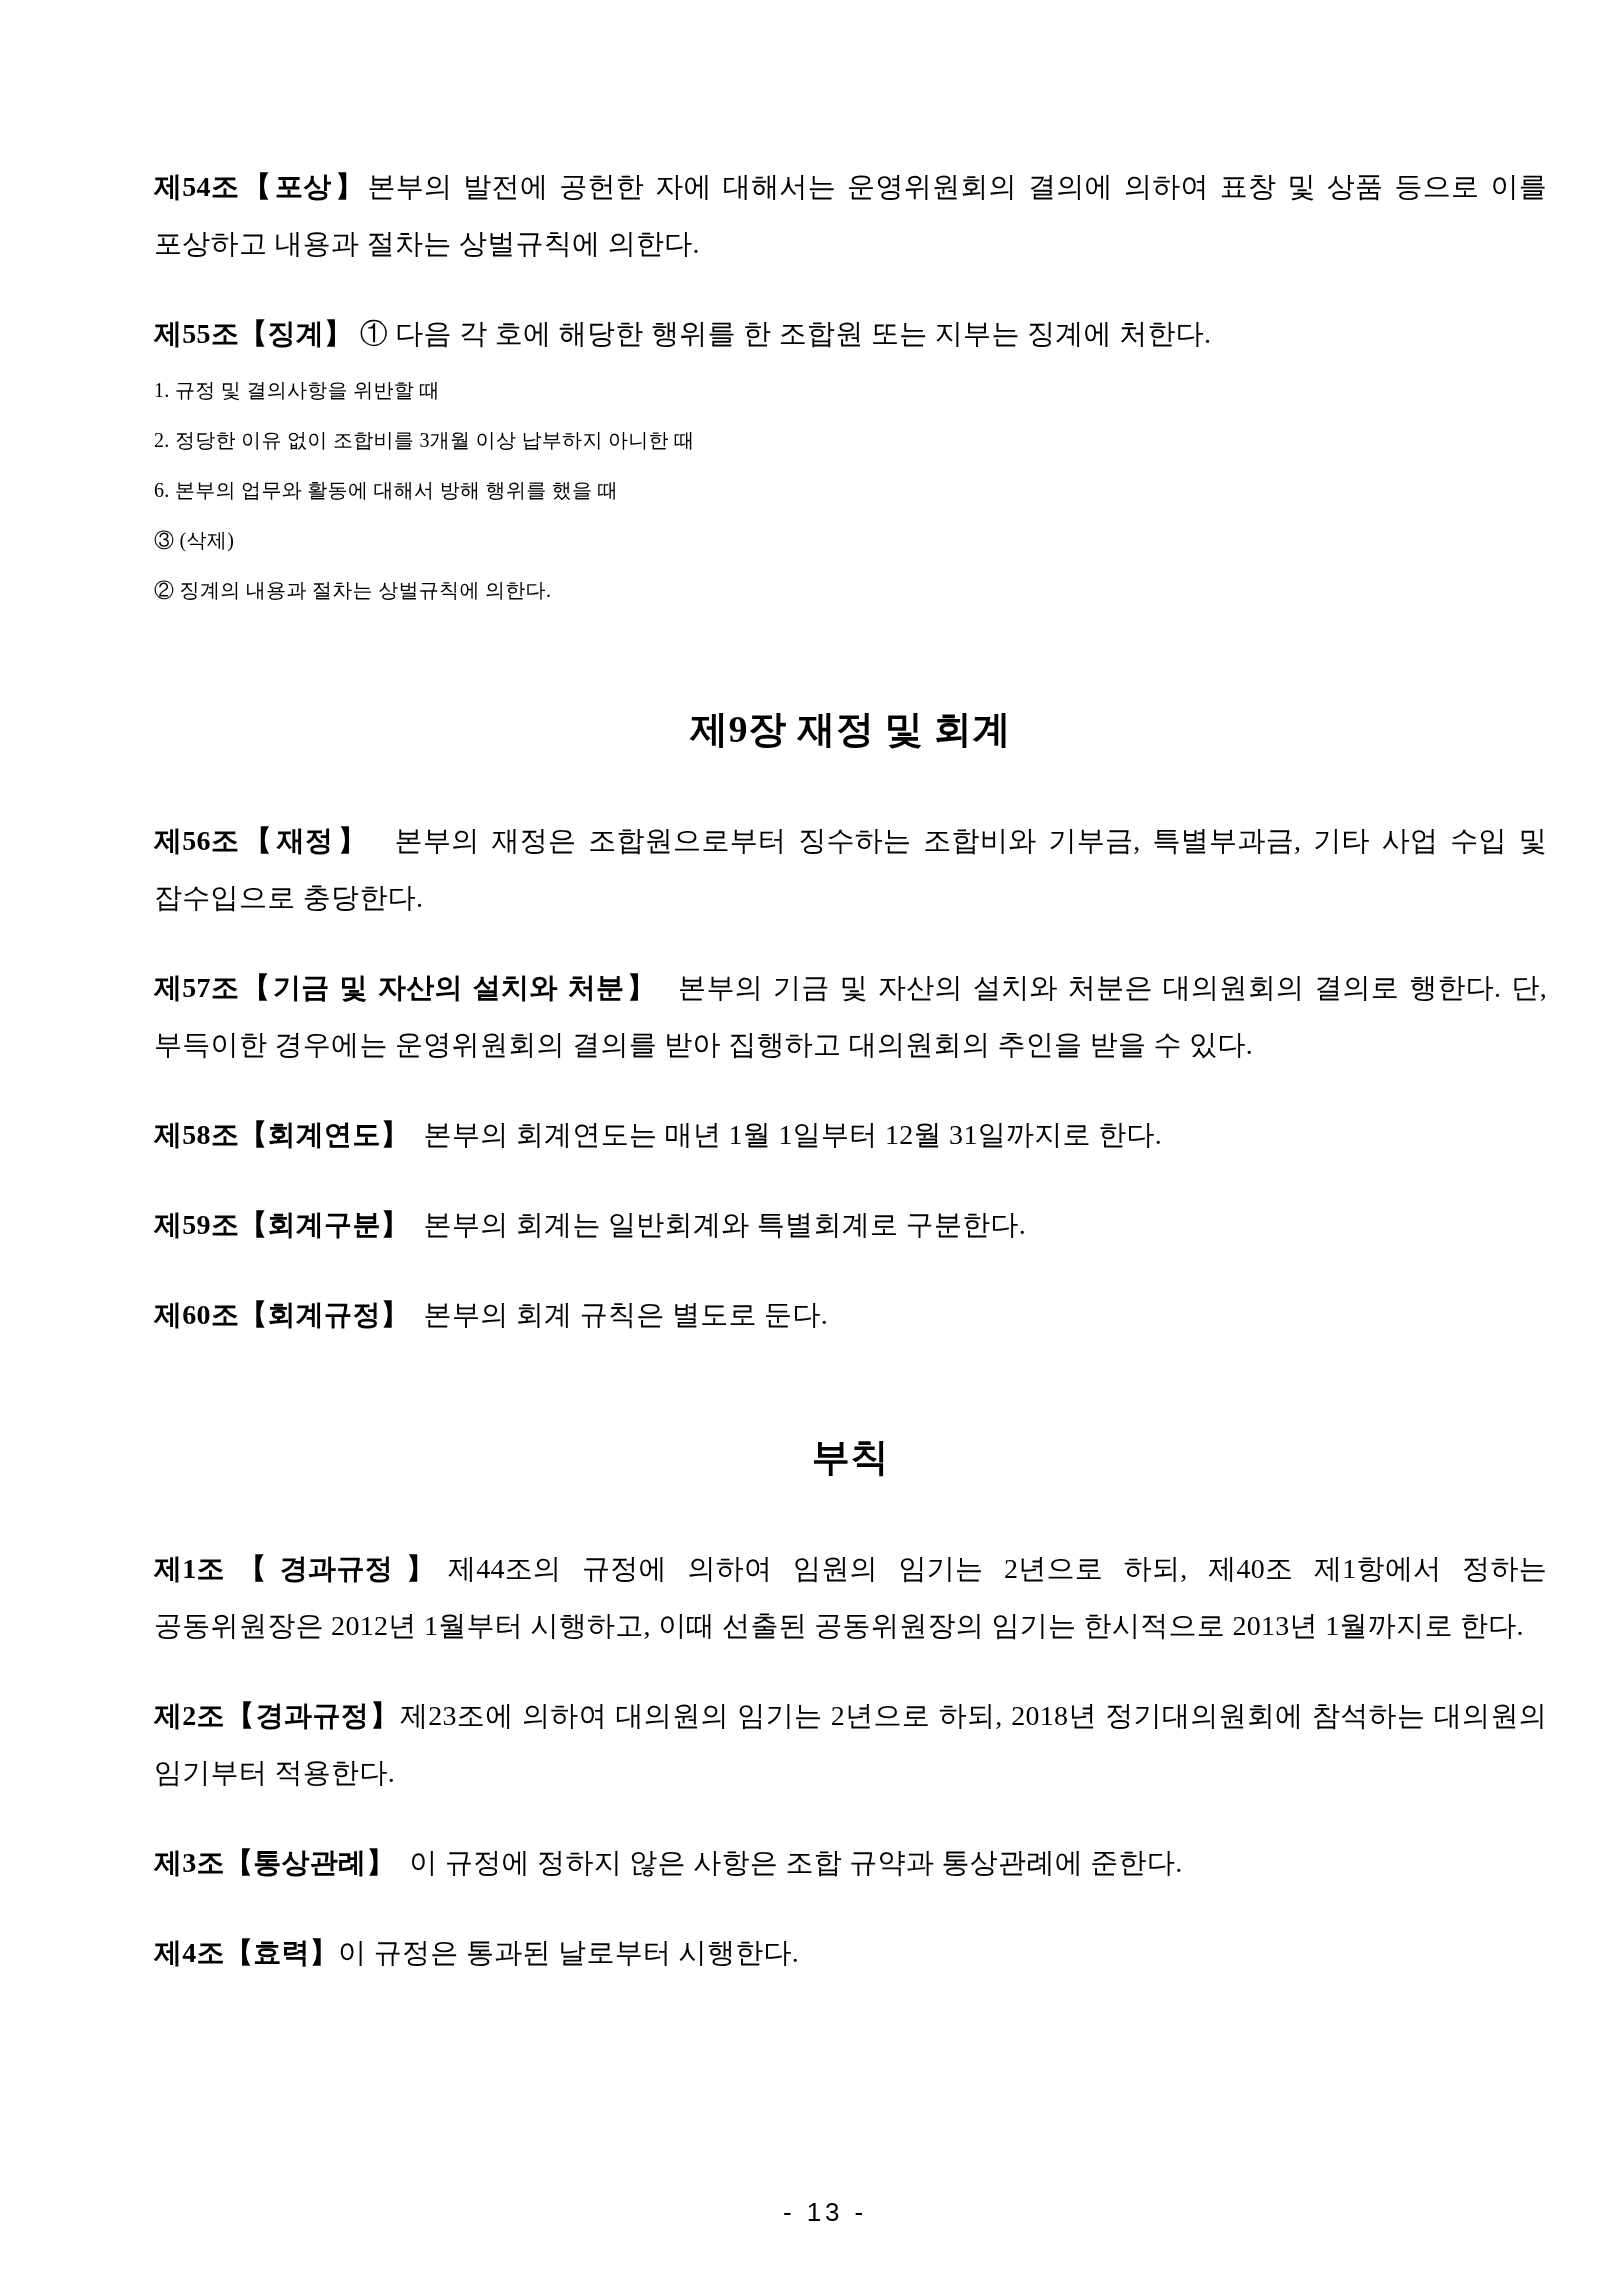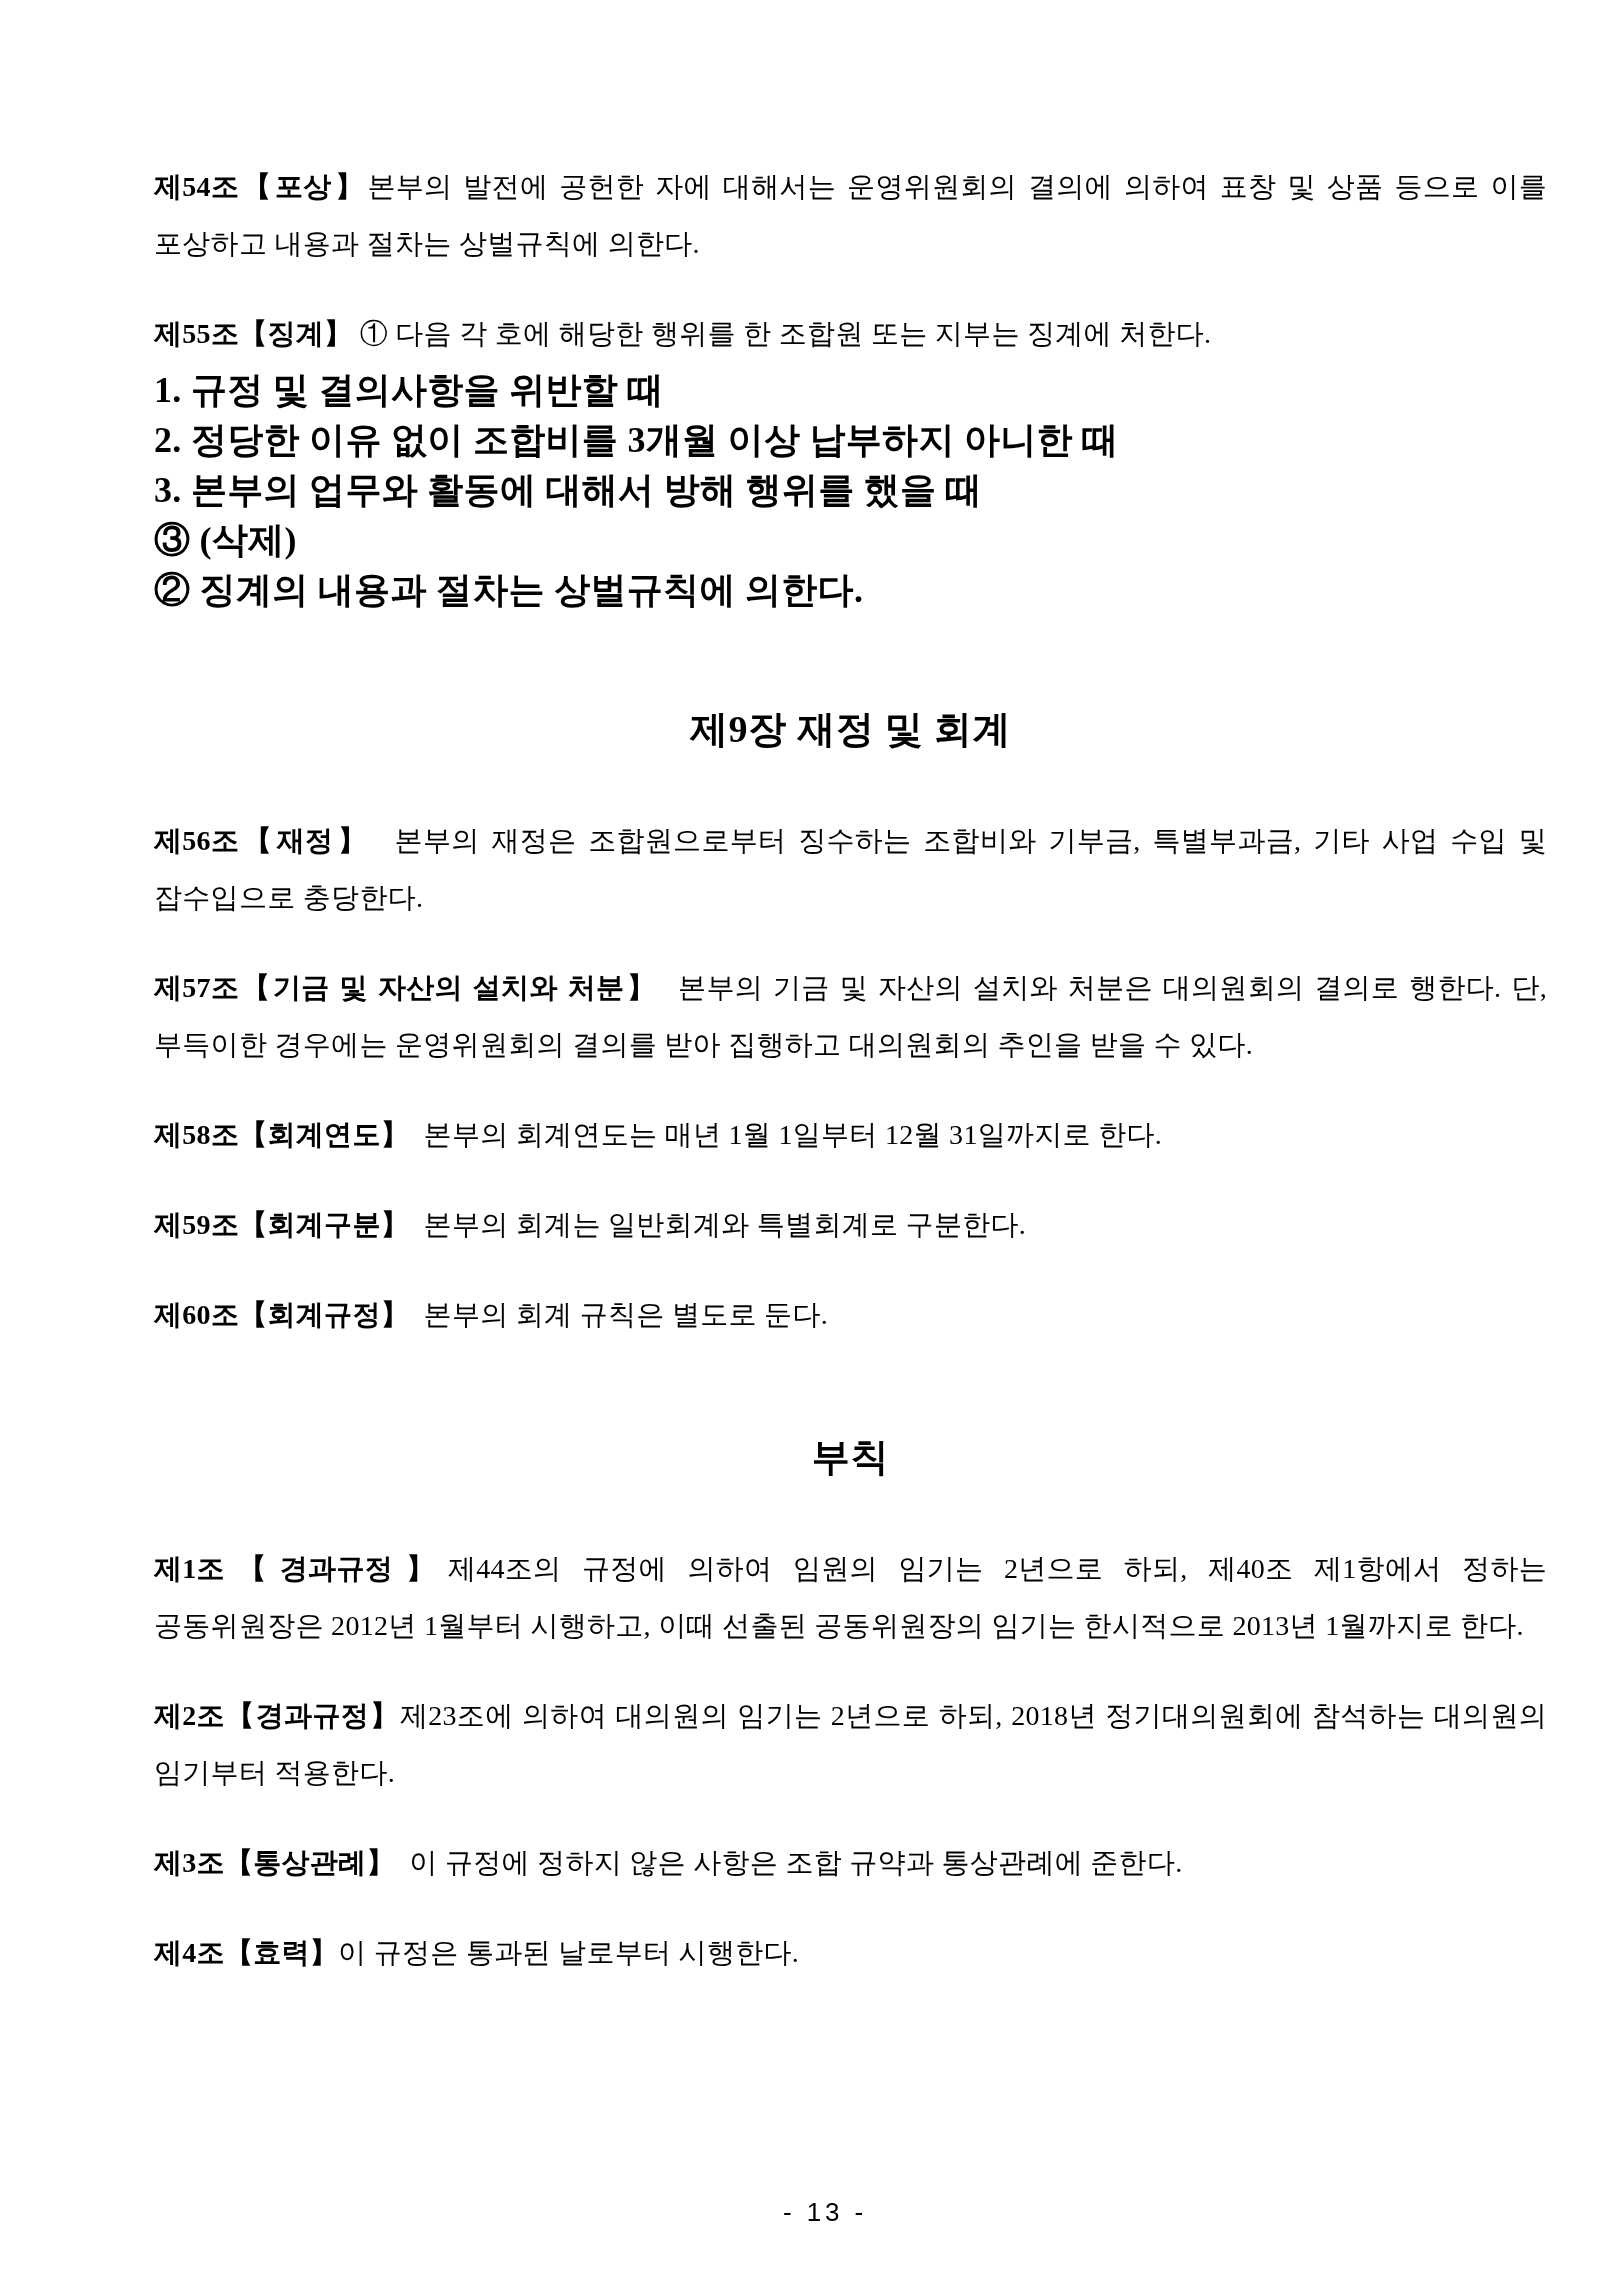--- a/index.html
+++ b/index.html
@@ -26,27 +26,26 @@
     letter-spacing: 0.3px;
     word-break: keep-all;
   }
   .art.with-list {
     margin-bottom: 2.6px;
   }
   .art-head {
     font-weight: bold;
   }
   .clauses {
-    font-size: 36px;
+    font-size: 20px;
     line-height: 50px;
     text-align: justify;
     margin: 0 0 36px 0;
     letter-spacing: 0.3px;
     word-break: keep-all;
-    font-weight: bold;
   }
   .clause {
     display: block;
   }
   .chapter {
     font-size: 38px;
     line-height: 48px;
     font-weight: bold;
     text-align: center;
     margin: 90px 0 59px 0;
@@ -71,21 +70,21 @@
 
   <section>
     <p class="art"><b class="art-head">제54조【포상】</b><span>본부의 발전에 공헌한 자에 대해서는 운영위원회의 결의에 의하여 표창 및 상품 등으로 이를 포상하고 내용과 절차는 상벌규칙에 의한다.</span></p>
   </section>
 
   <section>
     <p class="art with-list"><b class="art-head">제55조【징계】</b><span> ① 다음 각 호에 해당한 행위를 한 조합원 또는 지부는 징계에 처한다.</span></p>
     <div class="clauses">
       <span class="clause">1. 규정 및 결의사항을 위반할 때</span>
       <span class="clause">2. 정당한 이유 없이 조합비를 3개월 이상 납부하지 아니한 때</span>
-      <span class="clause">3. 본부의 업무와 활동에 대해서 방해 행위를 했을 때</span>
+      <span class="clause">6. 본부의 업무와 활동에 대해서 방해 행위를 했을 때</span>
       <span class="clause">③ (삭제)</span>
       <span class="clause">② 징계의 내용과 절차는 상벌규칙에 의한다.</span>
     </div>
   </section>
 
   <h1 class="chapter">제9장 재정 및 회계</h1>
 
   <section>
     <p class="art"><b class="art-head">제56조【재정】</b><span>&nbsp; 본부의 재정은 조합원으로부터 징수하는 조합비와 기부금, 특별부과금, 기타 사업 수입 및 잡수입으로 충당한다.</span></p>
   </section>

